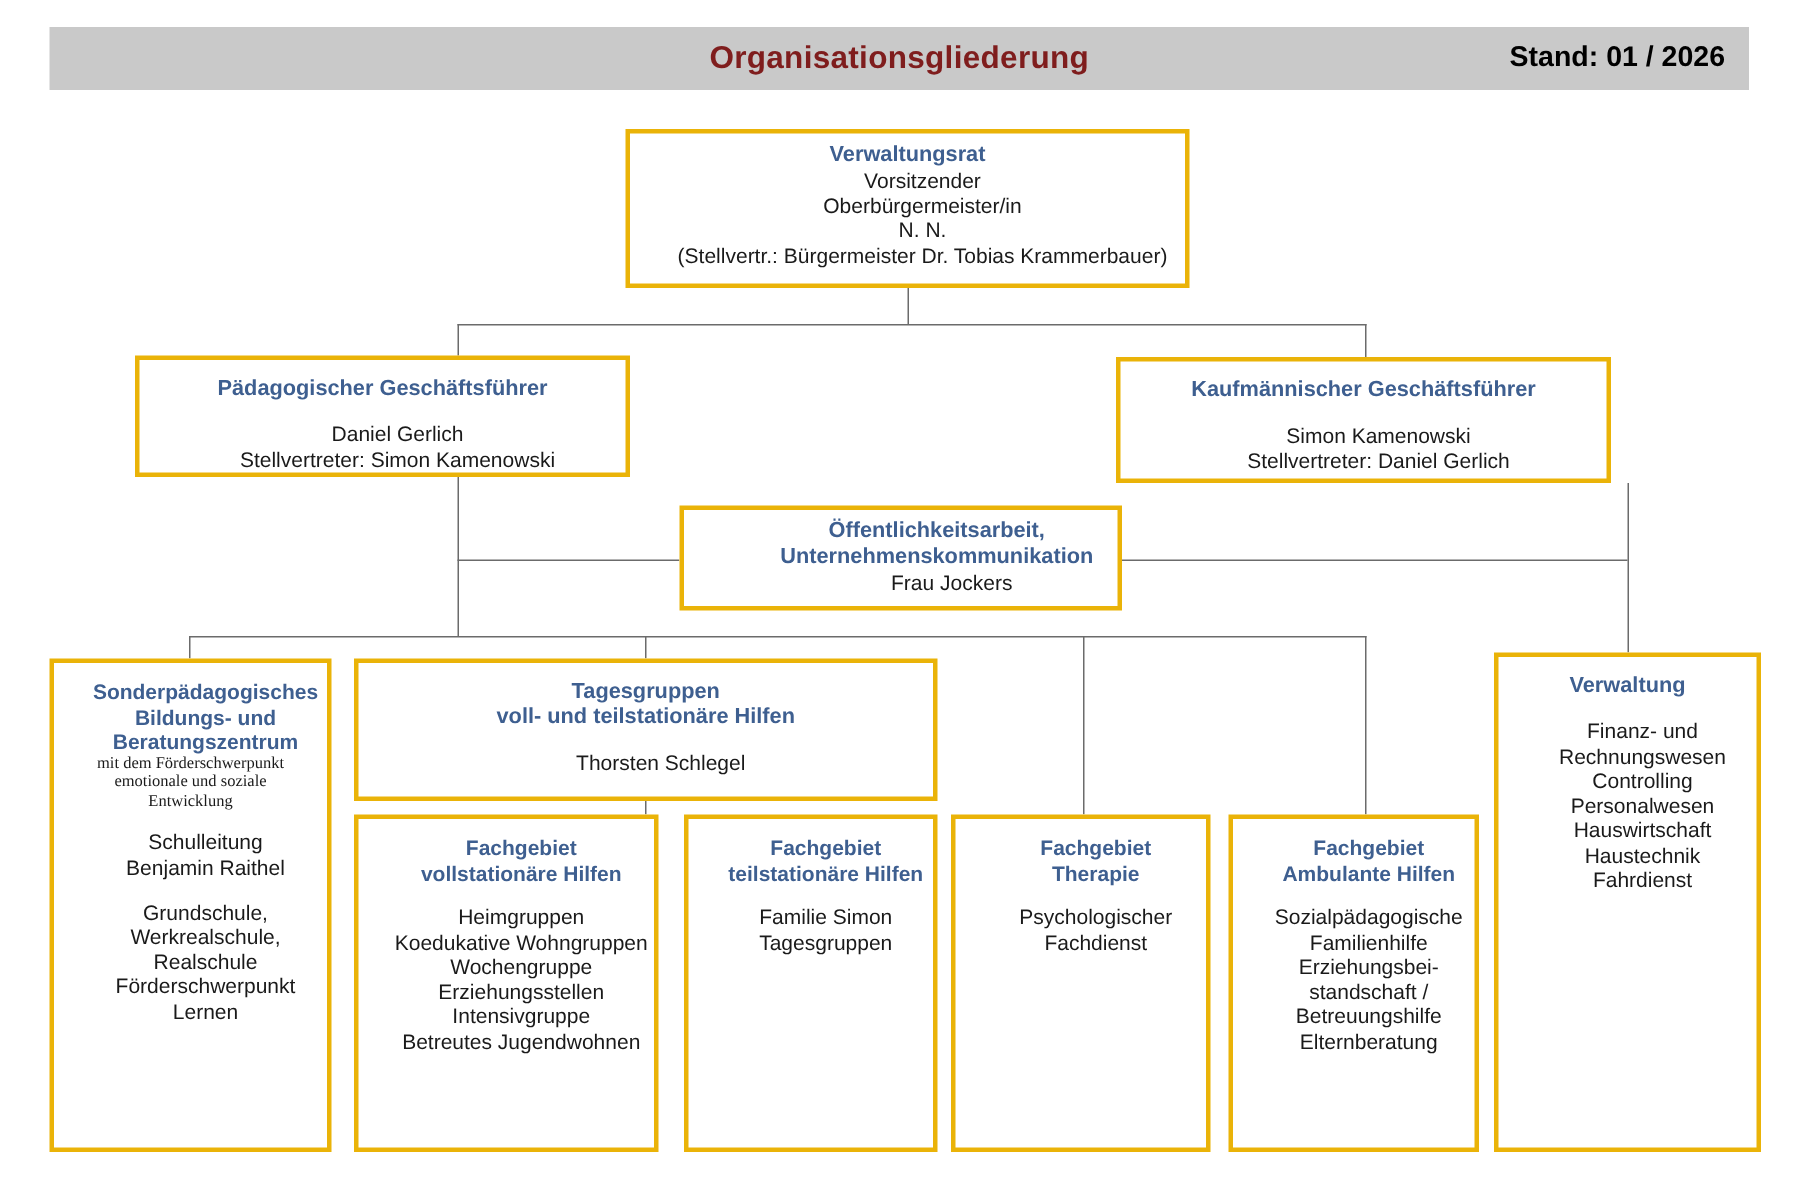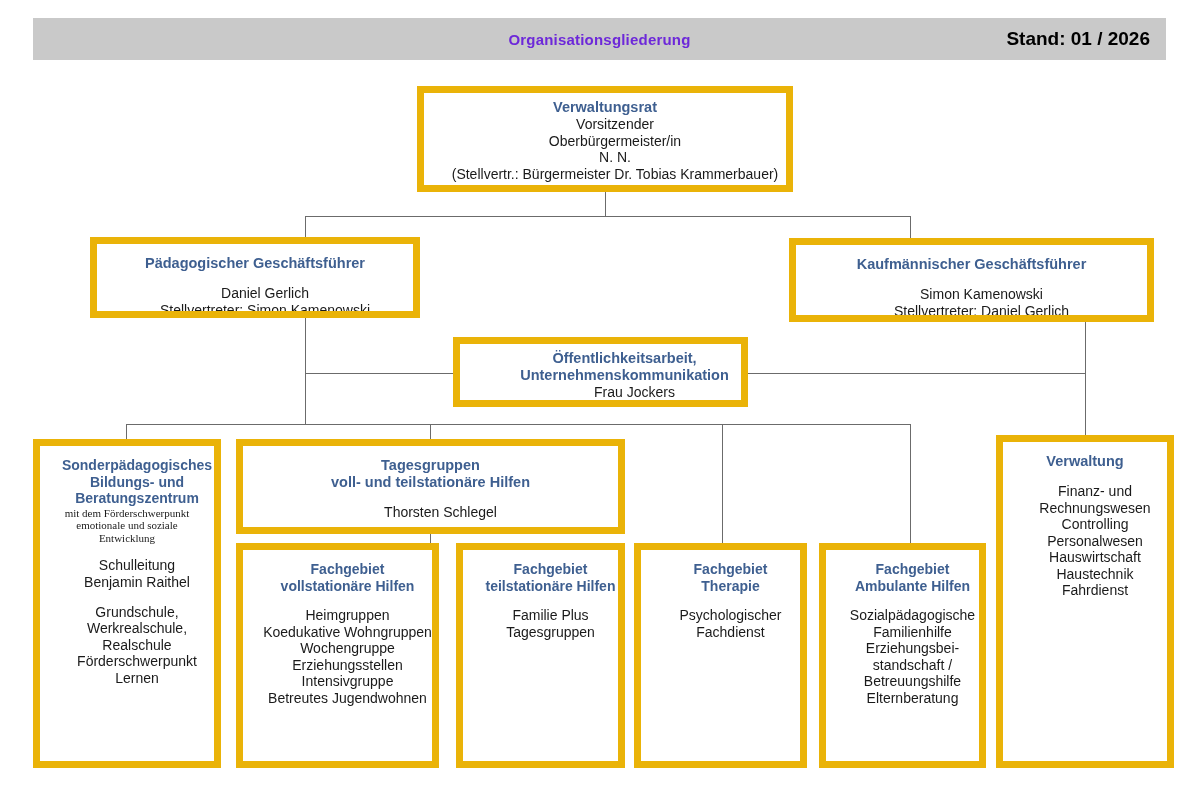--- a/index.html
+++ b/index.html
@@ -28,38 +28,38 @@
     height: 42px;
     background: #c9c9c9;
     display: flex;
     align-items: center;
   }
   .titlebar .title {
     position: absolute;
     left: 0;
     right: 0;
     text-align: center;
-    font-size: 15px;
+    font-size: 21px;
     font-weight: bold;
-    color: #6d28d9;
+    color: #7f1d1d;
     letter-spacing: 0.2px;
   }
   .titlebar .stand {
     position: absolute;
     right: 16px;
     font-size: 19px;
     font-weight: bold;
     color: #000000;
   }
 
   
   .box {
     position: absolute;
     background: #ffffff;
-    border: 7px solid #eab308;
+    border: 3px solid #eab308;
     box-sizing: border-box;
     text-align: center;
     overflow: hidden;
   }
   .box .hdr {
     color: #3e5f90;
     font-weight: bold;
     line-height: 1.18;
   }
   .box .body {
@@ -131,21 +131,21 @@
   </div>
 
   <div class="box" style="left:90px; top:237px; width:330px; height:81px;">
     <div class="gap10"></div>
     <div class="hdr fs15">Pädagogischer Geschäftsführer</div>
     <div class="gap12"></div>
     <div class="body fs14">Daniel Gerlich</div>
     <div class="body fs14">Stellvertreter: Simon Kamenowski</div>
   </div>
 
-  <div class="box" style="left:789px; top:238px; width:365px; height:84px;">
+  <div class="box" style="left:744px; top:238px; width:330px; height:84px;">
     <div class="gap10"></div>
     <div class="hdr fs15">Kaufmännischer Geschäftsführer</div>
     <div class="gap12"></div>
     <div class="body fs14">Simon Kamenowski</div>
     <div class="body fs14">Stellvertreter: Daniel Gerlich</div>
   </div>
 
   <div class="box" style="left:453px; top:337px; width:295px; height:70px;padding-left:48px;">
     <div class="gap6"></div>
     <div class="hdr fs15">Öffentlichkeitsarbeit,</div>
@@ -191,21 +191,21 @@
     <div class="body fs14">Erziehungsstellen</div>
     <div class="body fs14">Intensivgruppe</div>
     <div class="body fs14">Betreutes Jugendwohnen</div>
   </div>
 
   <div class="box" style="left:456px; top:543px; width:169px; height:225px;">
     <div class="gap10"></div>
     <div class="hdr fs14">Fachgebiet</div>
     <div class="hdr fs14">teilstationäre Hilfen</div>
     <div class="gap12"></div>
-    <div class="body fs14">Familie Plus</div>
+    <div class="body fs14">Familie Simon</div>
     <div class="body fs14">Tagesgruppen</div>
   </div>
 
   <div class="box" style="left:634px; top:543px; width:173px; height:225px;">
     <div class="gap10"></div>
     <div class="hdr fs14">Fachgebiet</div>
     <div class="hdr fs14">Therapie</div>
     <div class="gap12"></div>
     <div class="body fs14">Psychologischer</div>
     <div class="body fs14">Fachdienst</div>

